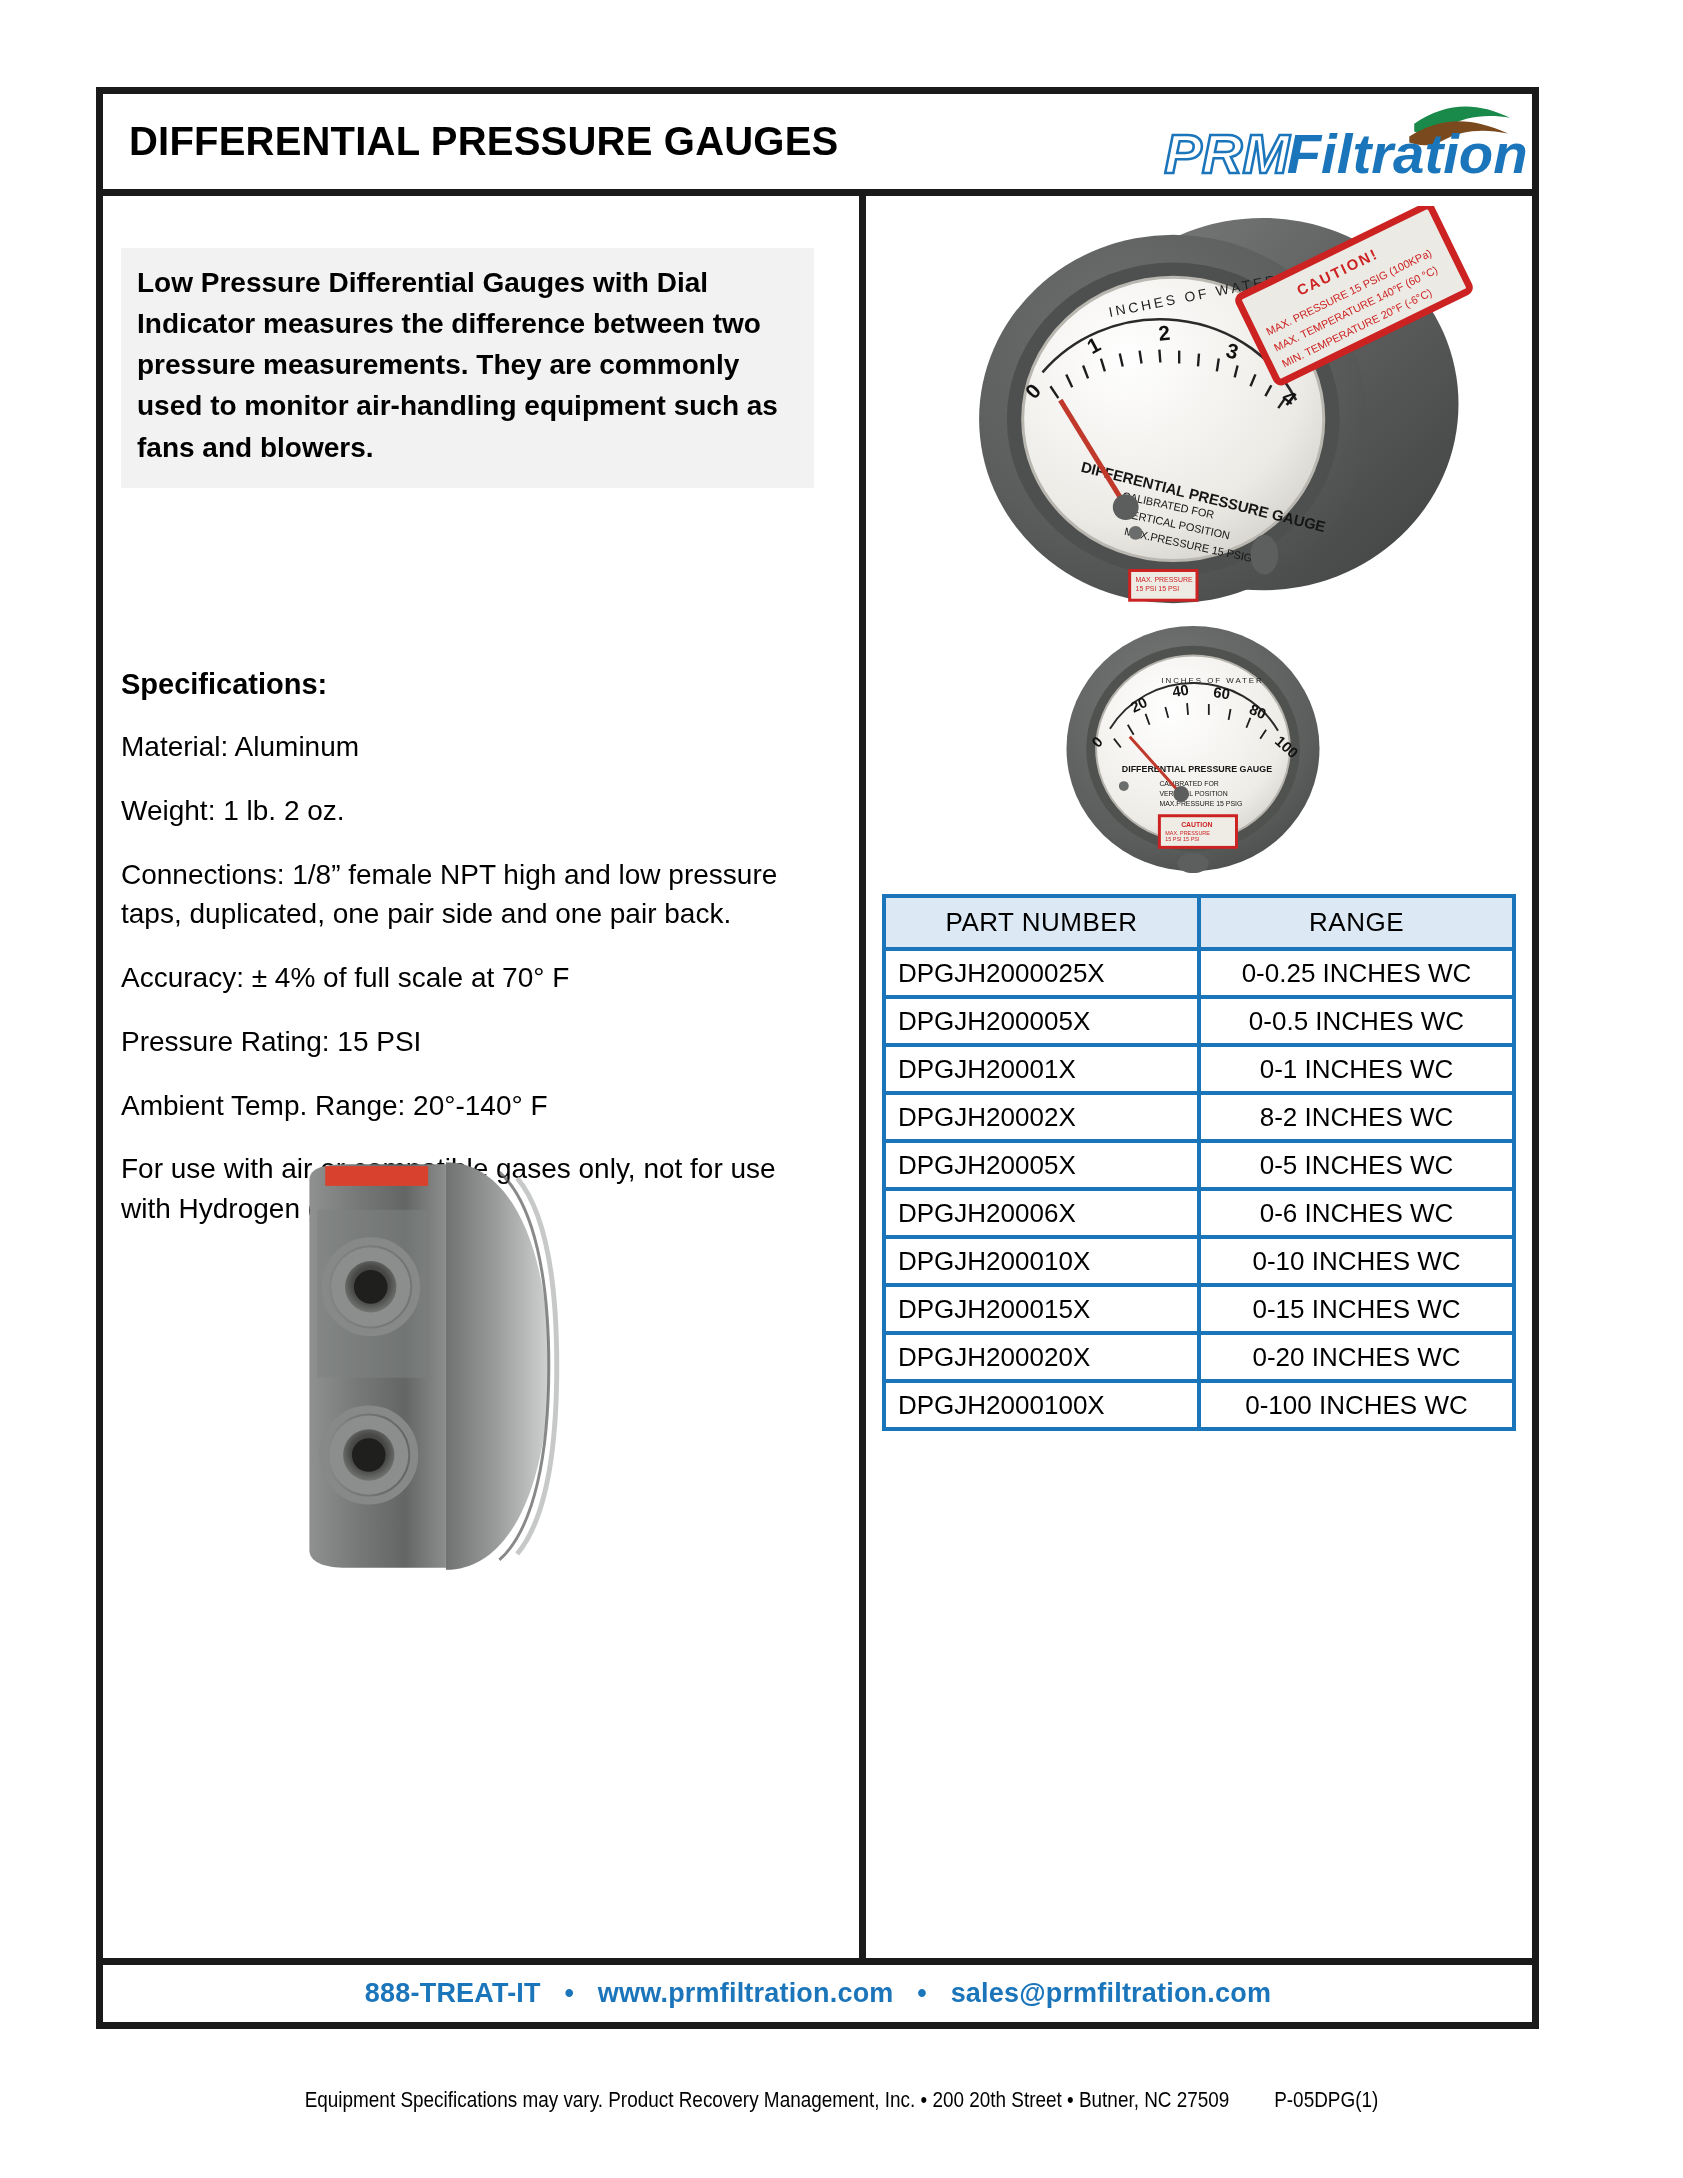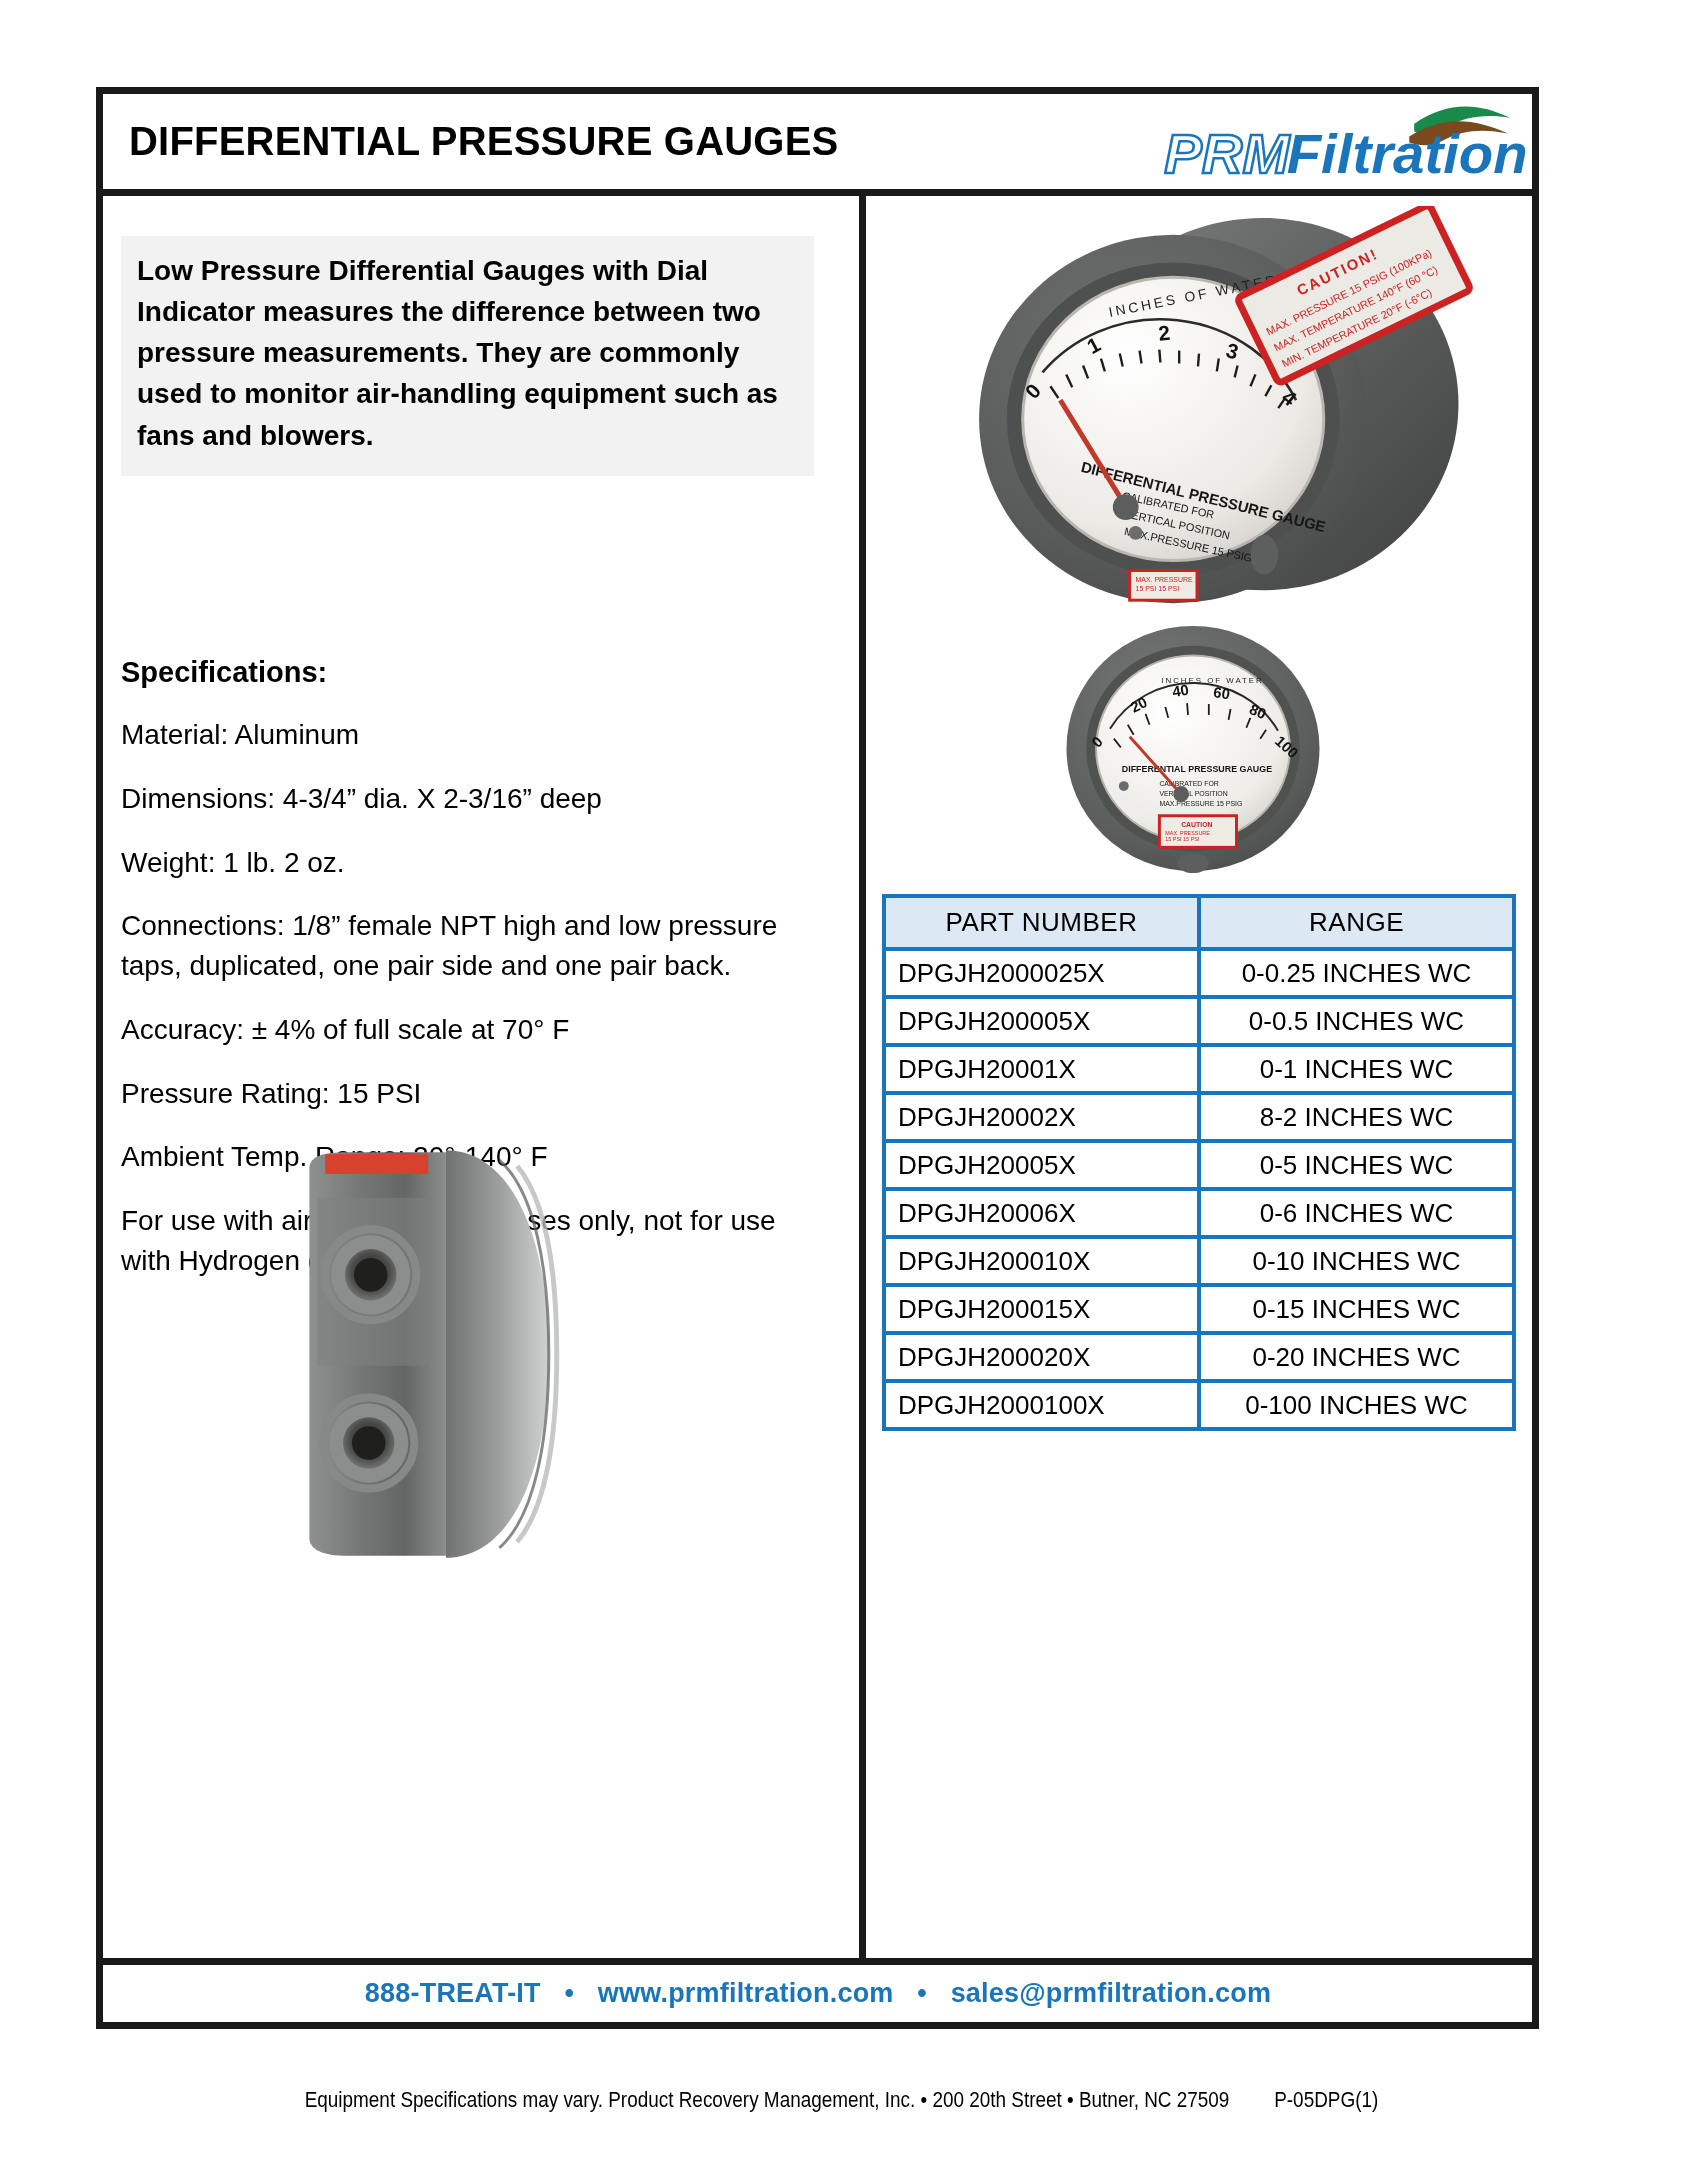--- a/index.html
+++ b/index.html
@@ -72,21 +72,21 @@
     top: 196px;
     width: 7px;
     height: 1762px;
     background: #1a1a1a;
   }
 
   
   .left-col {
     position: absolute;
     left: 103px;
-    top: 196px;
+    top: 208px;
     width: 756px;
     height: 1762px;
   }
 
   .desc-box {
     position: absolute;
     left: 18px;
     top: 40px;
     width: 693px;
     padding: 14px 16px 20px 16px;
@@ -244,21 +244,20 @@
 
   <div class="left-col">
 
     <div class="desc-box">
       <p>Low Pressure Differential Gauges with Dial Indicator measures the difference between two pressure measurements. They are commonly used to monitor air-handling equipment such as fans and blowers.</p>
     </div>
 
     <div class="spec-block">
       <div class="spec-title">Specifications:</div>
       <div class="spec-line">Material: Aluminum</div>
-      <div class="spec-line">Dimensions: 4-3/4” dia. X 2-3/16” deep</div>
       <div class="spec-line">Weight: 1 lb. 2 oz.</div>
       <div class="spec-line">Connections: 1/8” female NPT high and low pressure taps, duplicated, one pair side and one pair back.</div>
       <div class="spec-line">Accuracy: ± 4% of full scale at 70° F</div>
       <div class="spec-line">Pressure Rating: 15 PSI</div>
       <div class="spec-line">Ambient Temp. Range: 20°-140° F</div>
       <div class="spec-line">For use with air or compatible gases only, not for use with Hydrogen gas.</div>
     </div>
 
     <svg class="side-photo" viewBox="0 0 380 420">
       <defs>

